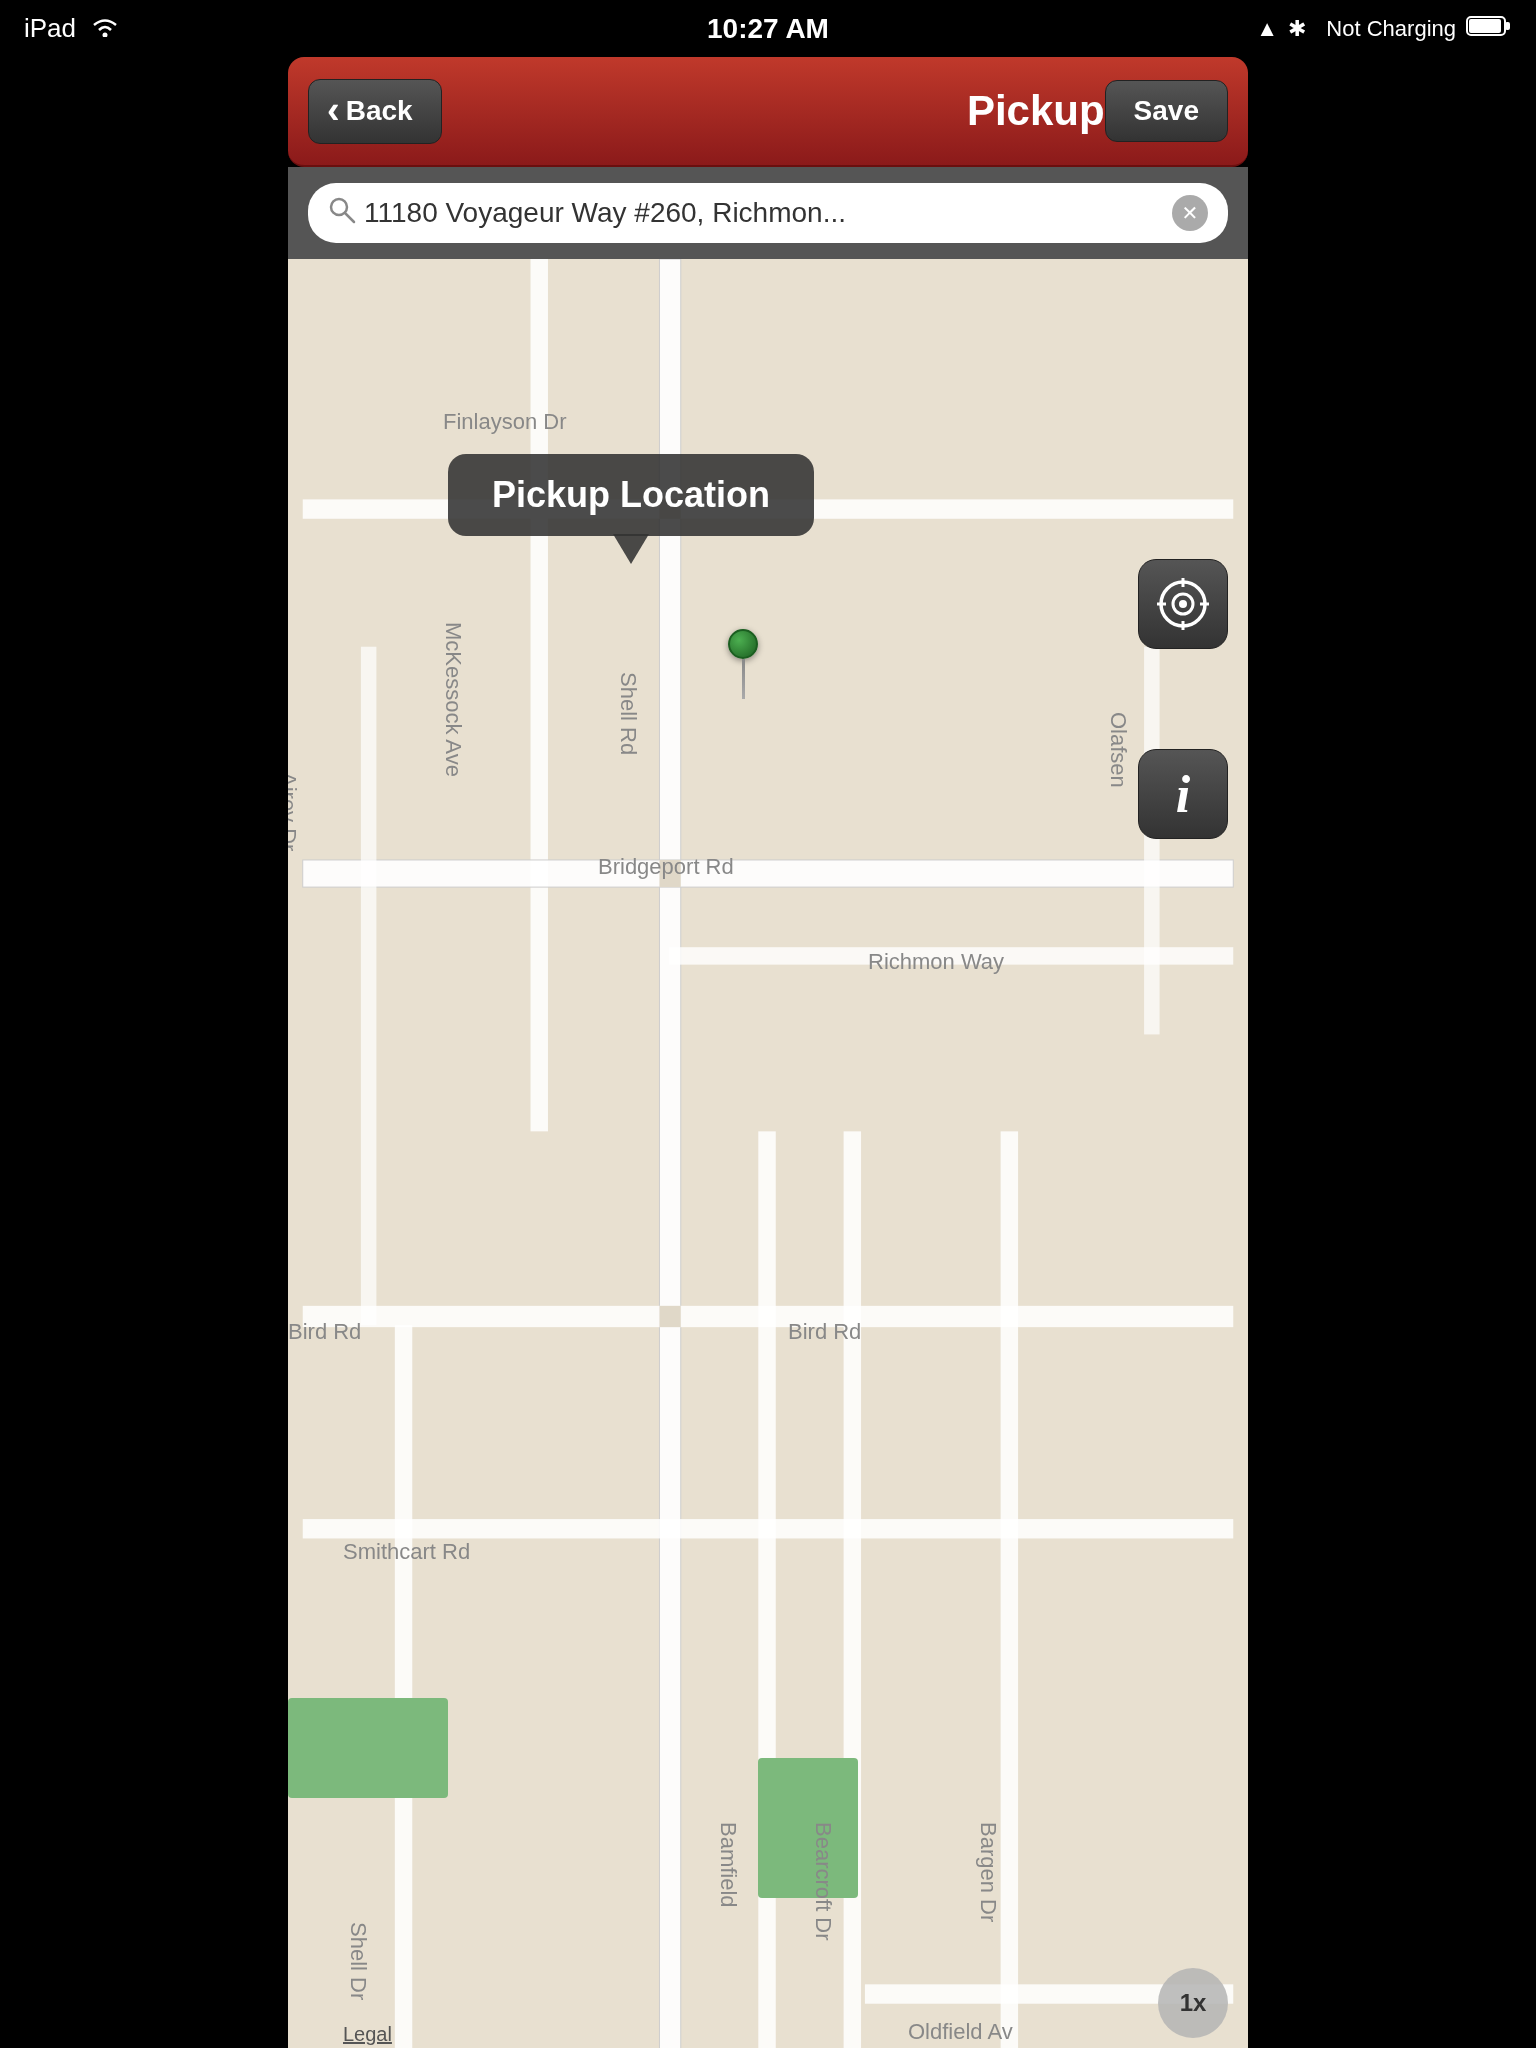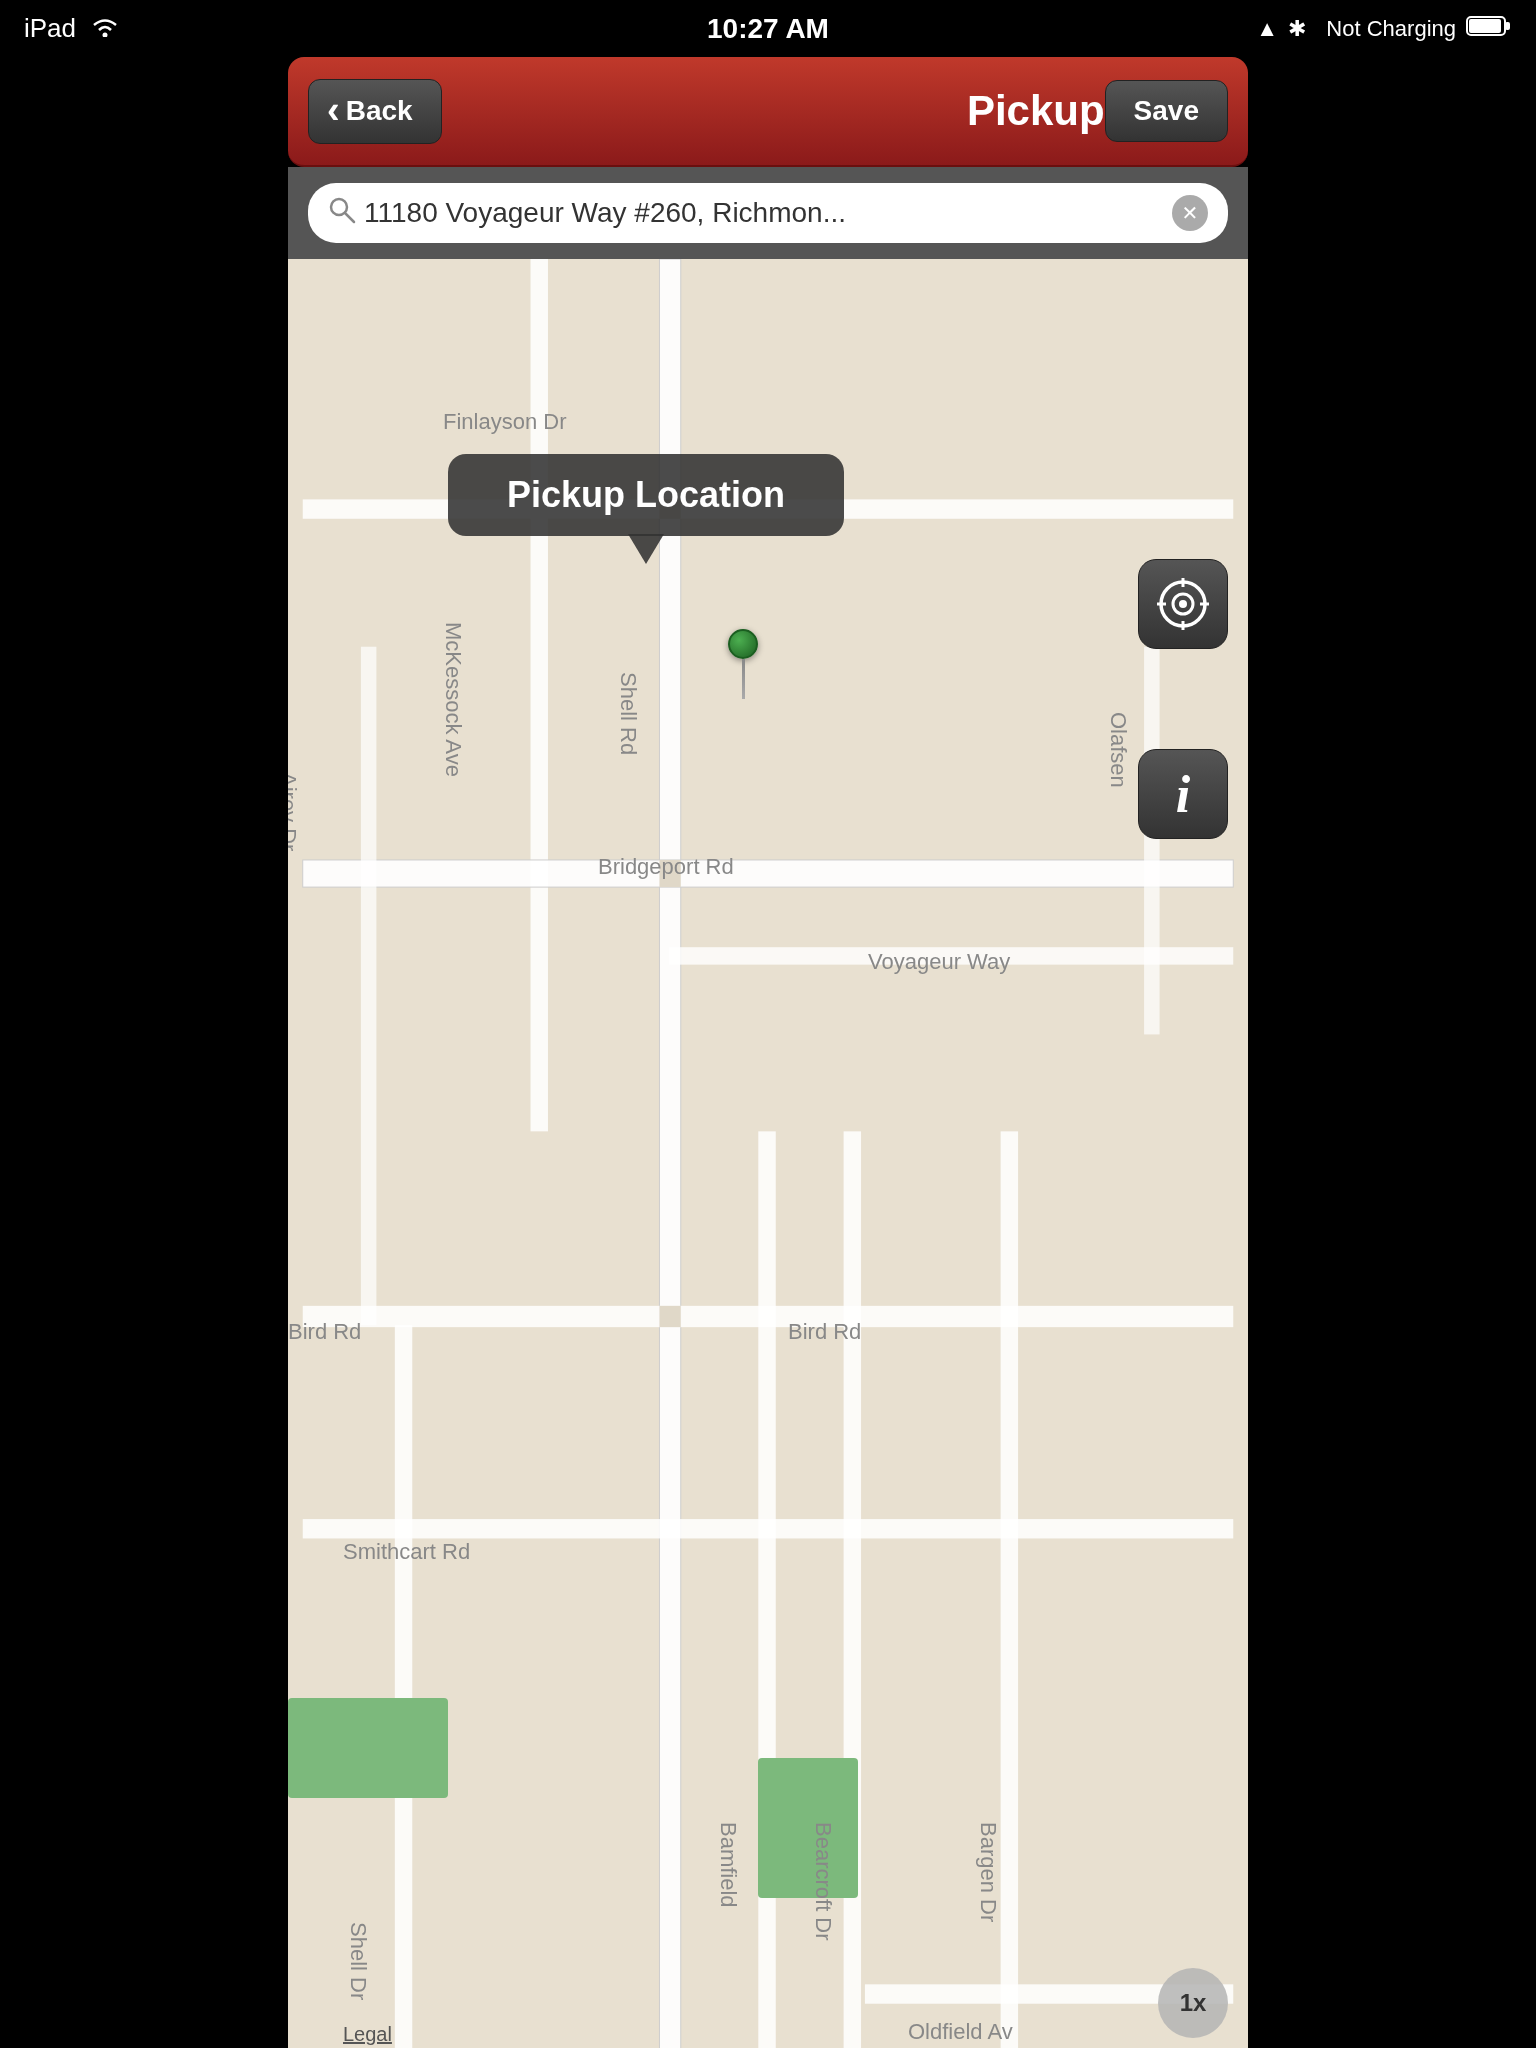--- a/index.html
+++ b/index.html
@@ -178,21 +178,21 @@
       user-select: none;
     }
 
     
     .pickup-callout {
       position: absolute;
       top: 195px;
       left: 160px;
       background: rgba(50,50,50,0.88);
       border-radius: 18px;
-      padding: 20px 59px;
+      padding: 20px 44px;
       color: #fff;
       font-size: 36px;
       font-weight: 700;
       white-space: nowrap;
     }
 
     .pickup-callout::after {
       content: '';
       position: absolute;
       bottom: -28px;
@@ -403,21 +403,21 @@
 
     <div class="park-block" style="width:160px;height:100px;bottom:260px;left:0;"></div>
     <div class="park-block" style="width:100px;height:140px;bottom:160px;left:470px;"></div>
 
     <div class="map-label" style="top:150px;left:155px;transform:rotate(0deg);">Finlayson Dr</div>
 
     <div class="map-label" style="top:350px;left:165px;transform:rotate(90deg);transform-origin:left center;">McKessock Ave</div>
 
     <div class="map-label" style="top:595px;left:310px;">Bridgeport Rd</div>
 
-    <div class="map-label" style="top:690px;left:580px;">Voyageur Way</div>
+    <div class="map-label" style="top:690px;left:580px;">Richmon Way</div>
 
     <div class="map-label" style="top:400px;left:340px;transform:rotate(90deg);transform-origin:left center;">Shell Rd</div>
 
     <div class="map-label" style="top:500px;left:0;transform:rotate(90deg);transform-origin:left center;">Airey Dr</div>
 
     <div class="map-label" style="top:440px;left:830px;transform:rotate(90deg);transform-origin:left center;">Olafsen</div>
 
     <div class="map-label" style="top:1060px;left:0;">Bird Rd</div>
     <div class="map-label" style="top:1060px;left:500px;">Bird Rd</div>
 

